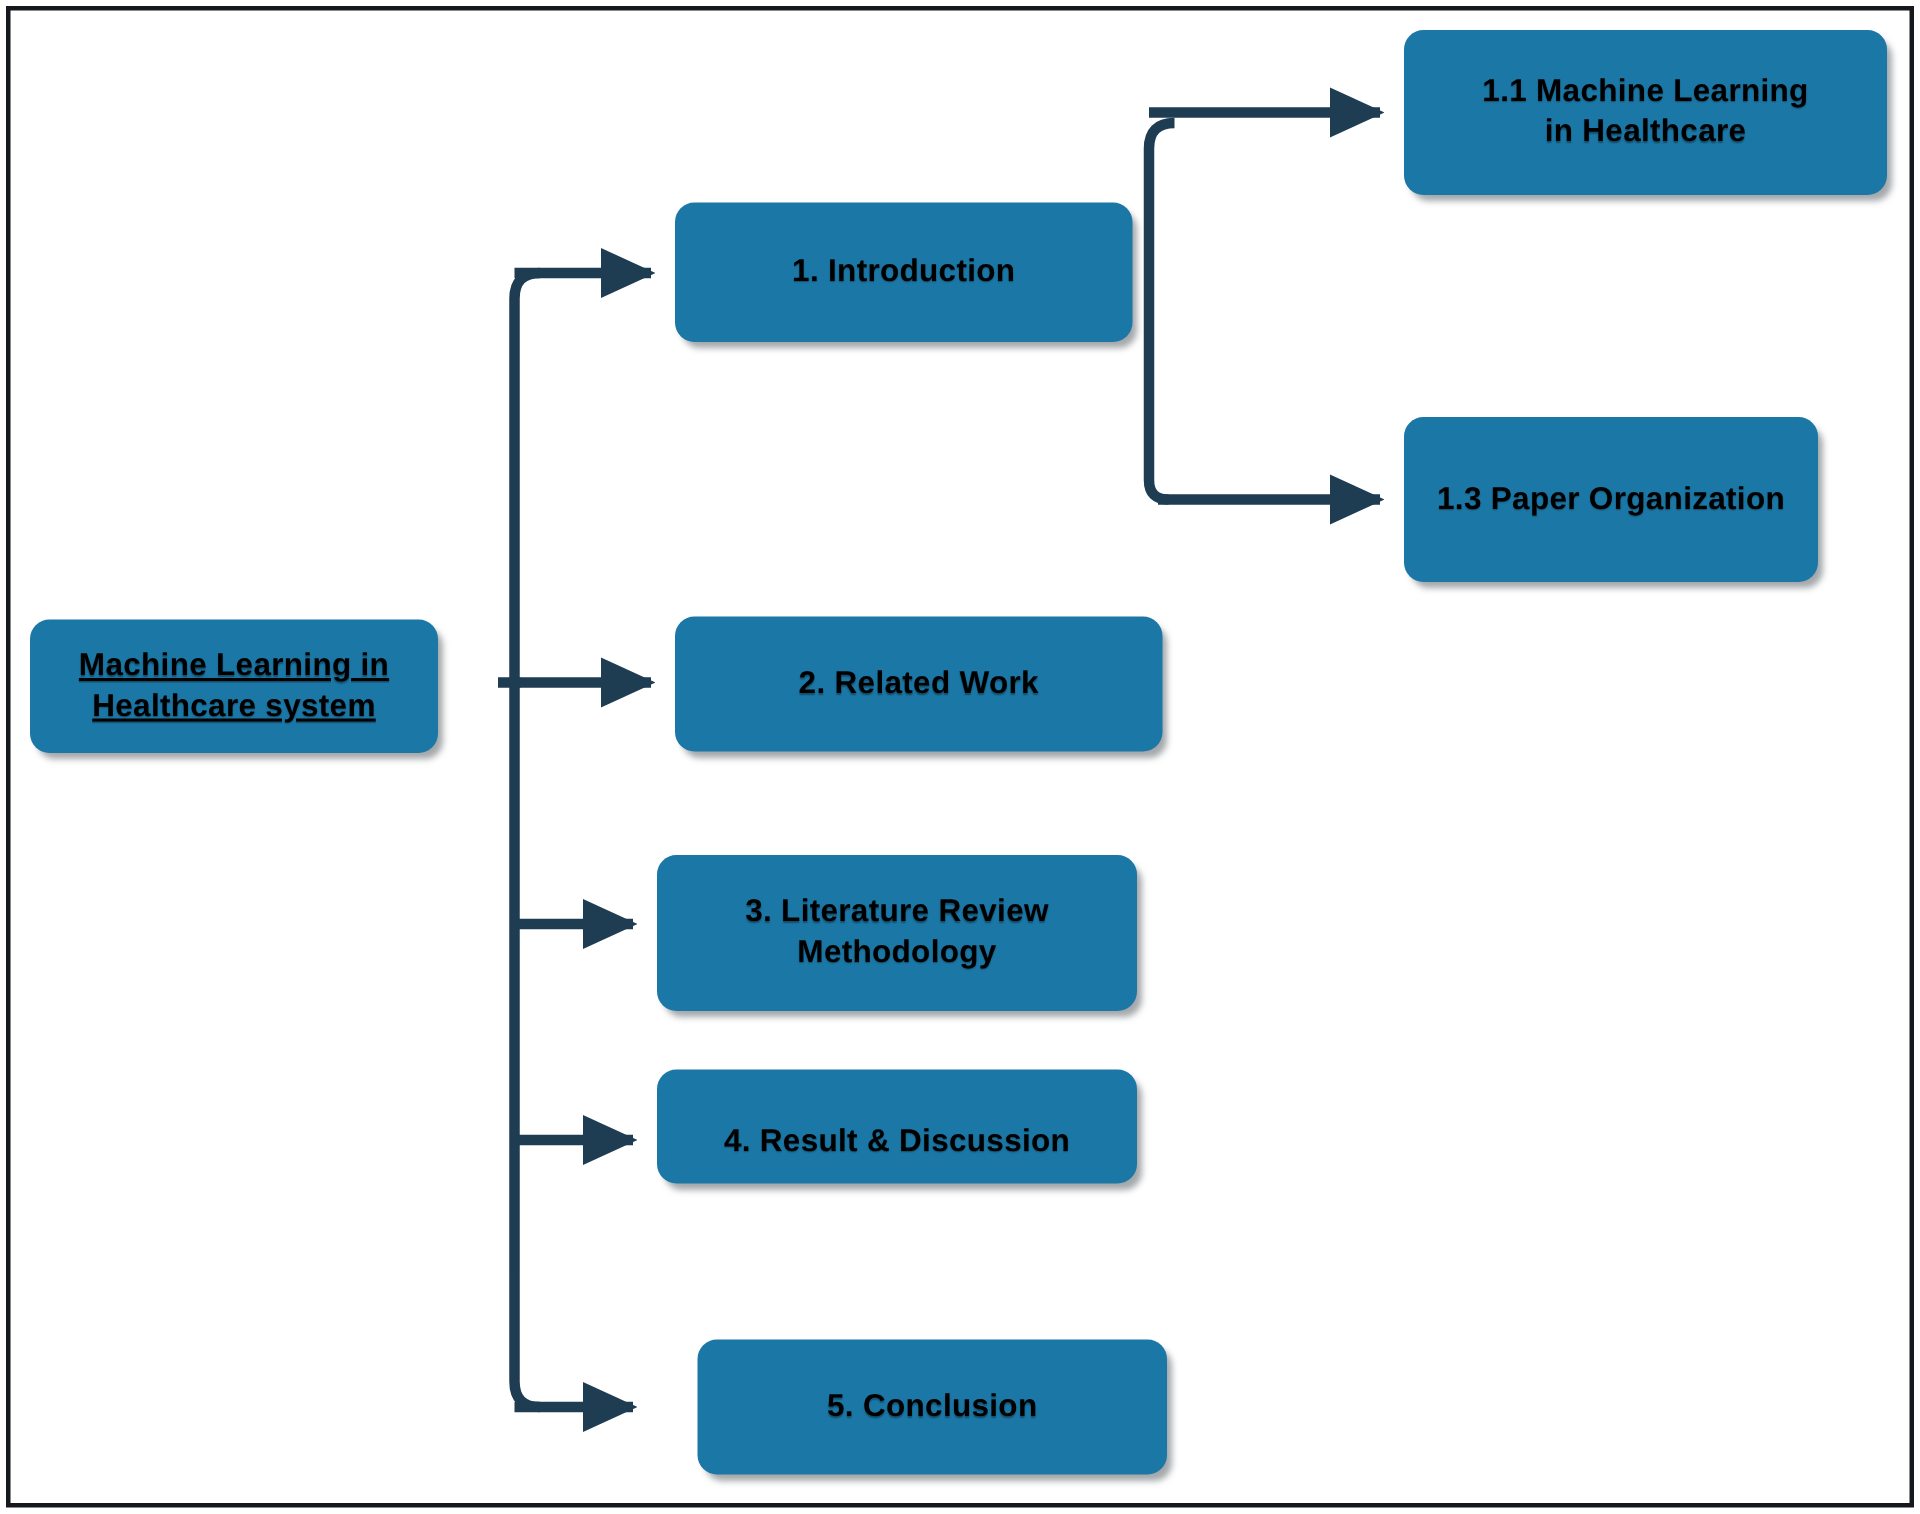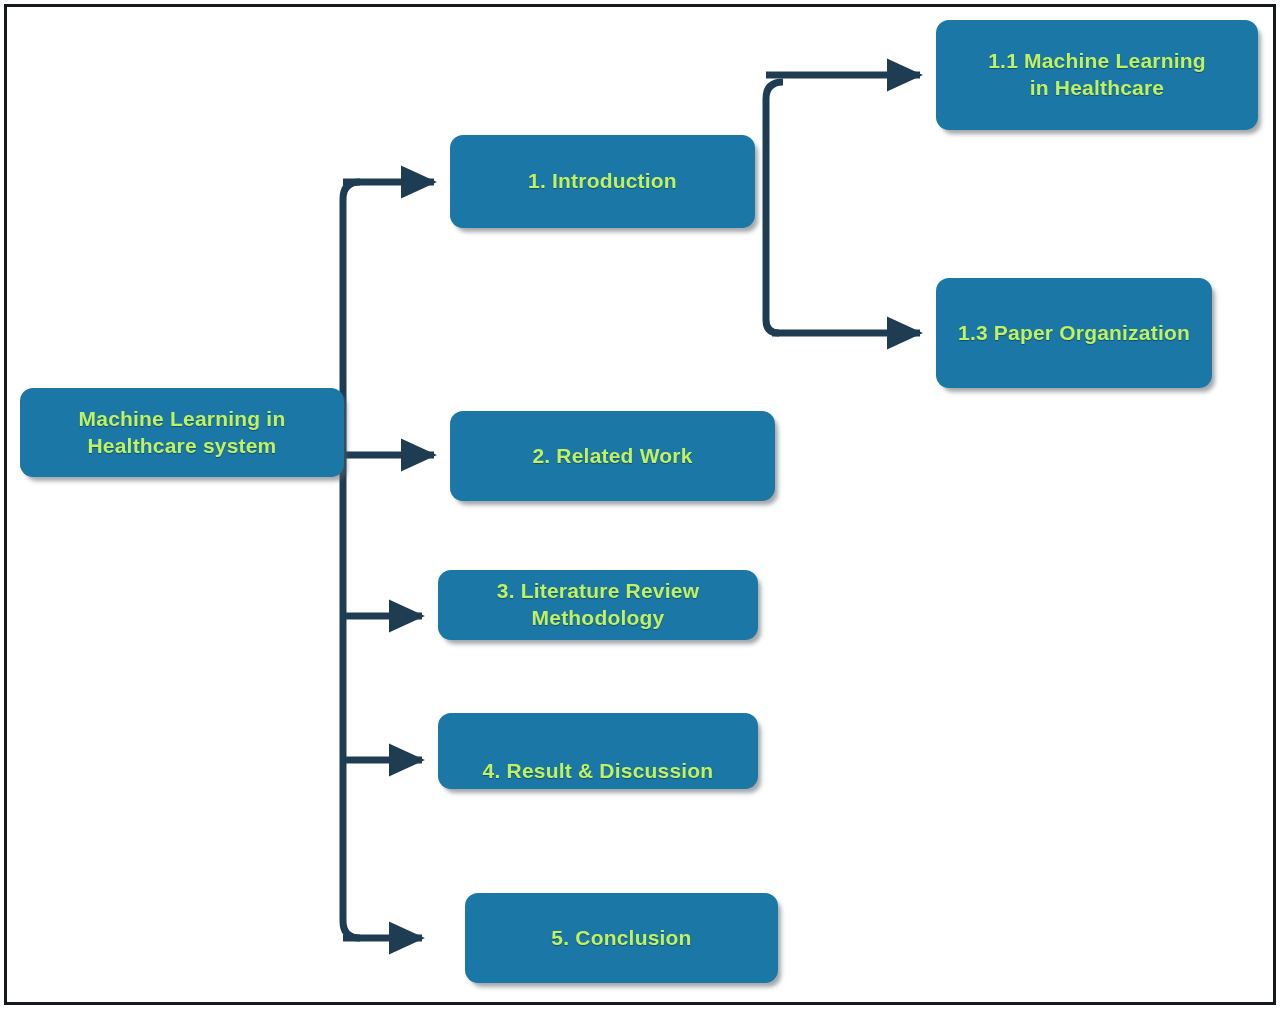--- a/index.html
+++ b/index.html
@@ -51,25 +51,25 @@
   }
 
   .node {
     position: absolute;
     box-sizing: border-box;
     border-radius: 13px;
     display: flex;
     align-items: center;
     justify-content: center;
     text-align: center;
-    color: #bef264;
+    color: #000000;
     font-weight: bold;
     letter-spacing: 0.2px;
     line-height: 1.28;
-    padding: 4px 12px;
+    padding: 14px 12px;
     text-shadow: 0 1px 1px rgba(0,0,0,0.35);
     box-shadow: 4px 5px 4px -1px rgba(90,96,102,0.55);
     user-select: none;
   }
 
   .node-label {
     display: block;
     white-space: pre-line;
   }
 
@@ -109,34 +109,34 @@
         <path d="M 343 938 L 422 938" marker-end="url(#arrowhead)"></path>
 
         <path d="M 783 82 Q 766 82 766 99 L 766 320 Q 766 333 779 333"></path>
 
         <path d="M 766 75 L 920 75" marker-end="url(#arrowhead)"></path>
 
         <path d="M 772 333 L 920 333" marker-end="url(#arrowhead)"></path>
       </g>
     </svg>
 
-    <div class="node sz-root" style="left:20px; top:388px; width:324px; height:89px; background:#1b77a6;">
+    <div class="node sz-root" style="left:20px; top:413px; width:272px; height:89px; background:#1b77a6;text-decoration:underline;">
       <span class="node-label">Machine Learning in
 Healthcare system</span>
     </div>
 
     <div class="node sz-main" style="left:450px; top:135px; width:305px; height:93px; background:#1b77a6;">
       <span class="node-label">1. Introduction</span>
     </div>
 
     <div class="node sz-main" style="left:450px; top:411px; width:325px; height:90px; background:#1b77a6;">
       <span class="node-label">2. Related Work</span>
     </div>
 
-    <div class="node sz-main" style="left:438px; top:570px; width:320px; height:70px; background:#1b77a6;">
+    <div class="node sz-main" style="left:438px; top:570px; width:320px; height:104px; background:#1b77a6;">
       <span class="node-label">3. Literature Review
 Methodology</span>
     </div>
 
     <div class="node sz-main" style="left:438px; top:713px; width:320px; height:76px; background:#1b77a6;align-items:flex-end;">
       <span class="node-label">4. Result &amp; Discussion</span>
     </div>
 
     <div class="node sz-main" style="left:438px; top:893px; width:313px; height:90px; background:#1b77a6;margin-left:27px;">
       <span class="node-label">5. Conclusion</span>

